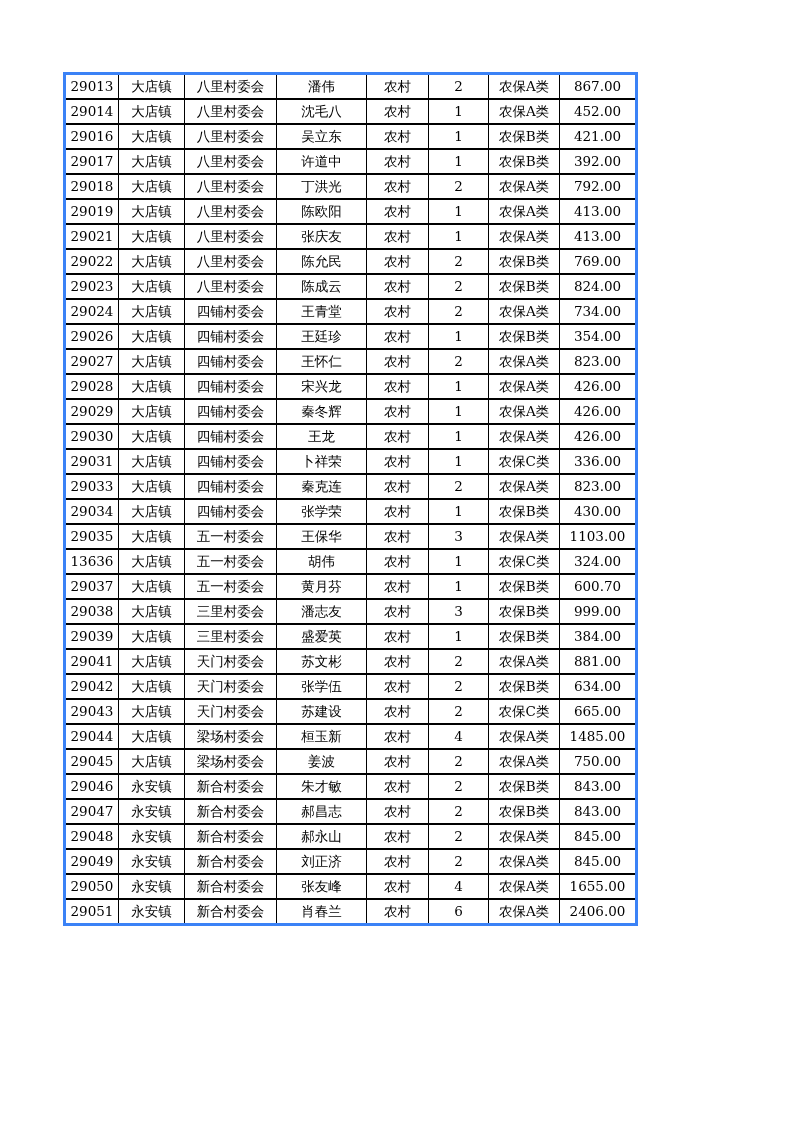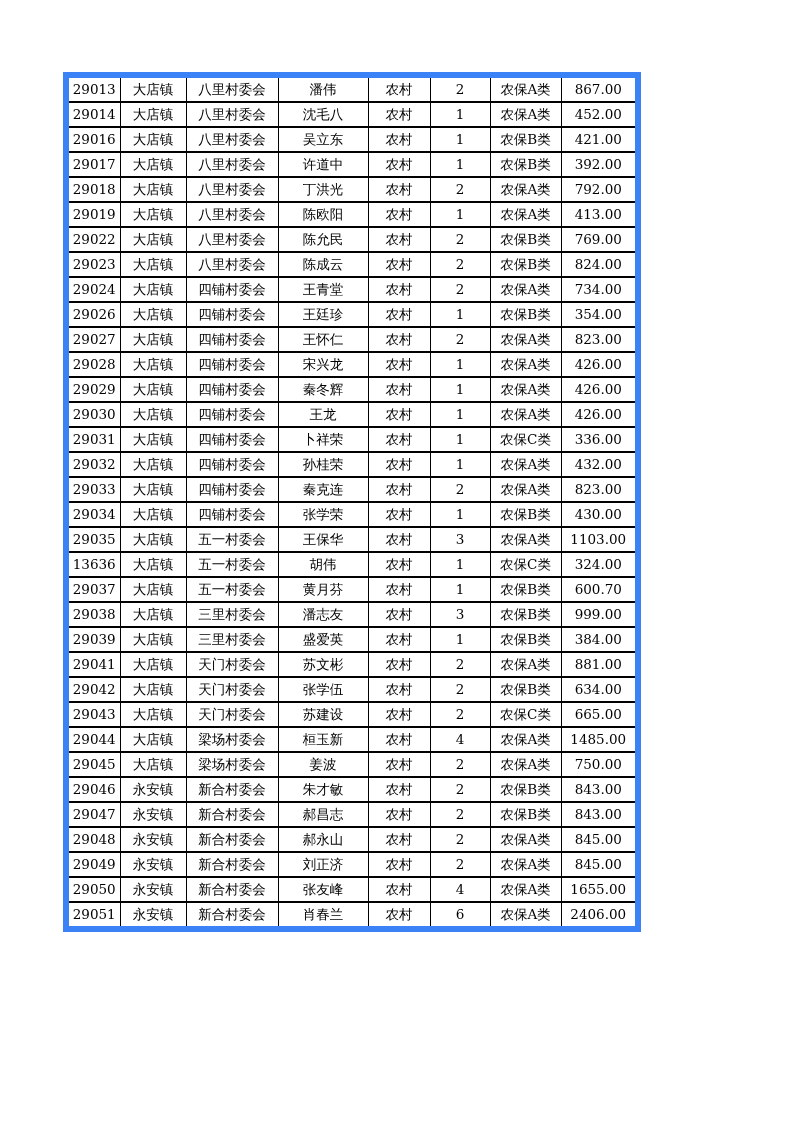--- a/index.html
+++ b/index.html
@@ -13,21 +13,21 @@
     position: relative;
     font-family: "DejaVu Serif", "Liberation Serif", serif;
     color: #000000;
   }
   .sheet-table {
     position: absolute;
     left: 63px;
     top: 72px;
     border-collapse: collapse;
     table-layout: fixed;
-    border: 6px solid #3b82f6;
+    border: 3px solid #3b82f6;
   }
   .sheet-table td {
     border-left: 1px solid #000000;
     border-right: 1px solid #000000;
     border-top: 2px solid #000000;
     border-bottom: 2px solid #000000;
     height: 23px;
     padding: 0 2px;
     text-align: center;
     vertical-align: middle;
@@ -114,20 +114,30 @@
     <td>29019</td>
     <td>大店镇</td>
     <td>八里村委会</td>
     <td>陈欧阳</td>
     <td>农村</td>
     <td>1</td>
     <td>农保A类</td>
     <td>413.00</td>
   </tr>
       <tr>
+    <td>29021</td>
+    <td>大店镇</td>
+    <td>八里村委会</td>
+    <td>张庆友</td>
+    <td>农村</td>
+    <td>1</td>
+    <td>农保A类</td>
+    <td>413.00</td>
+  </tr>
+      <tr>
     <td>29022</td>
     <td>大店镇</td>
     <td>八里村委会</td>
     <td>陈允民</td>
     <td>农村</td>
     <td>2</td>
     <td>农保B类</td>
     <td>769.00</td>
   </tr>
       <tr>
@@ -202,30 +212,20 @@
   </tr>
       <tr>
     <td>29031</td>
     <td>大店镇</td>
     <td>四铺村委会</td>
     <td>卜祥荣</td>
     <td>农村</td>
     <td>1</td>
     <td>农保C类</td>
     <td>336.00</td>
-  </tr>
-      <tr>
-    <td>29032</td>
-    <td>大店镇</td>
-    <td>四铺村委会</td>
-    <td>孙桂荣</td>
-    <td>农村</td>
-    <td>1</td>
-    <td>农保A类</td>
-    <td>432.00</td>
   </tr>
       <tr>
     <td>29033</td>
     <td>大店镇</td>
     <td>四铺村委会</td>
     <td>秦克连</td>
     <td>农村</td>
     <td>2</td>
     <td>农保A类</td>
     <td>823.00</td>

